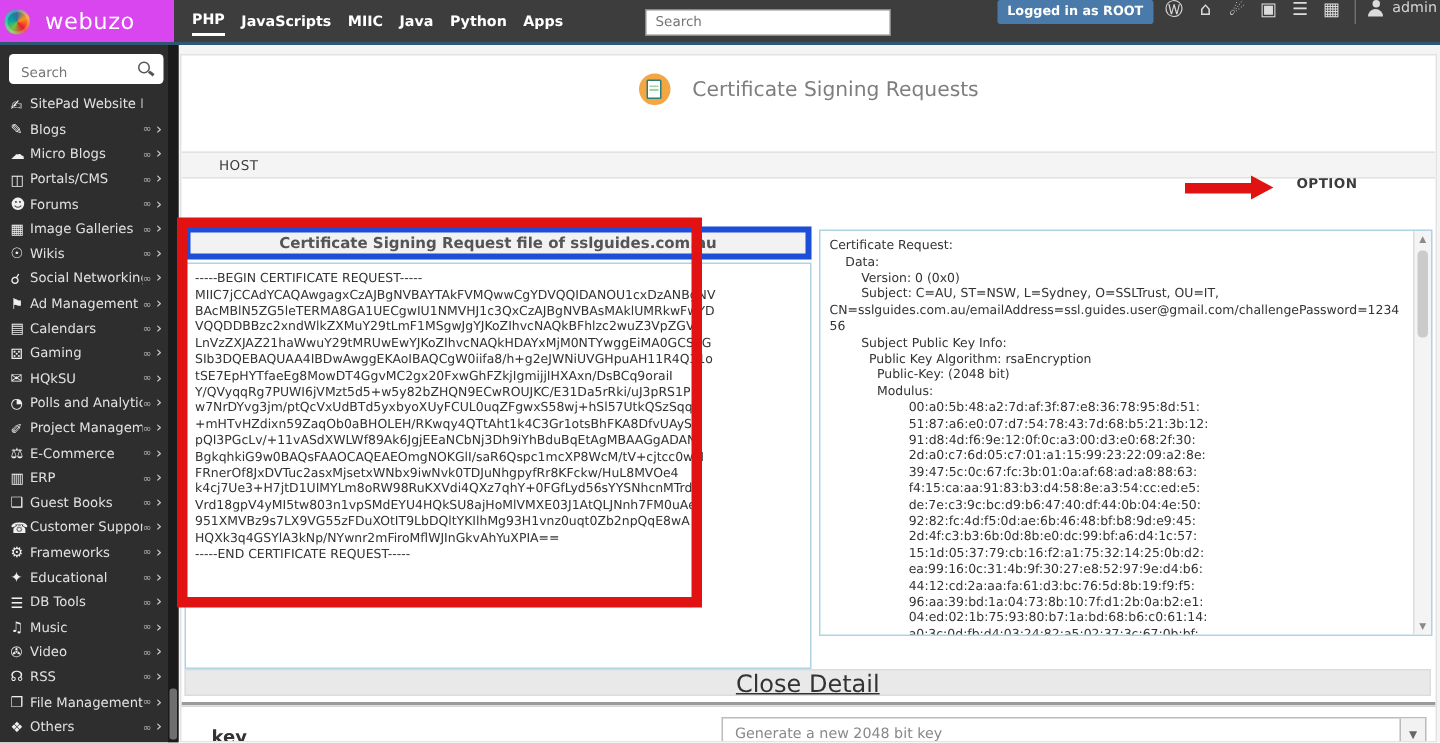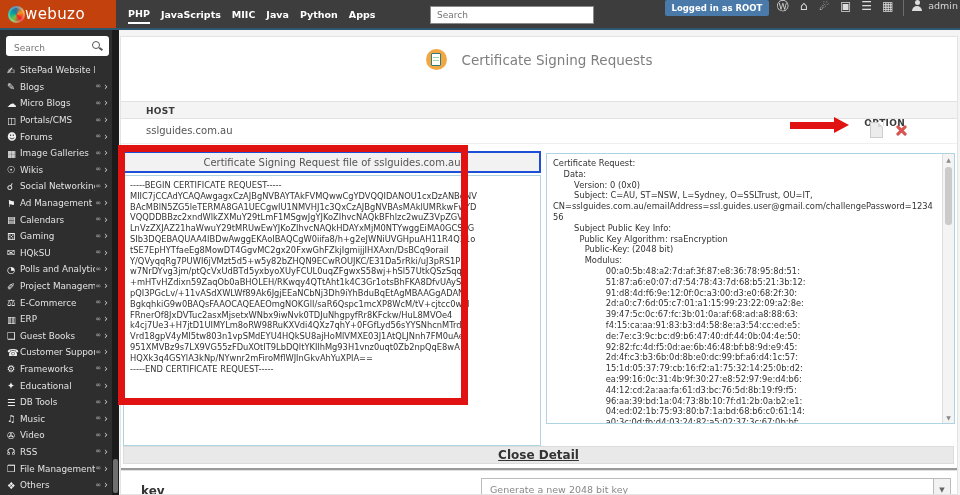--- a/index.html
+++ b/index.html
@@ -4,21 +4,21 @@
 <style>
   html,body{margin:0;padding:0}
   body{
     width:960px;height:495px;overflow:hidden;position:relative;
     font-family:"DejaVu Sans","Liberation Sans",sans-serif;
     background:#ffffff;
   }
   
   #topbar{position:absolute;left:0;top:0;width:960px;height:30px;background:#3d3d3d;
     border-bottom:2px solid #2e5871;box-sizing:border-box;display:flex;align-items:center;z-index:10}
-  #logo{width:116px;height:100%;background:#c2410c;display:flex;align-items:center;gap:0;padding-left:8px;box-sizing:border-box;flex:0 0 auto}
+  #logo{width:116px;height:100%;background:#d946ef;display:flex;align-items:center;gap:10px;padding-left:3px;box-sizing:border-box;flex:0 0 auto}
   .logo-swirl{width:17px;height:17px;border-radius:50%;
     background:conic-gradient(from 210deg,#7ac143,#00a99d,#2e6da4,#f7941d,#ed1c24,#7ac143);
     box-shadow:inset 0 0 0 2px rgba(255,255,255,.25)}
   .logo-text{color:#fff;font-size:15px;letter-spacing:.4px}
   #topnav{display:flex;gap:11px;margin-left:12px;align-items:center}
   #topnav .nav-item{color:#fff;font-size:9.5px;font-weight:bold;cursor:pointer;padding:3px 0}
   #topnav .nav-item.active{border-bottom:2px solid #fff}
   #top-search{position:absolute;left:430px;top:6px;width:150px;height:16px;background:#fff;
     border:1px solid #8a8a8a;font-size:9px;color:#777;padding:0 6px;box-sizing:content-box;font-family:inherit}
   #top-right{position:absolute;right:2px;top:0;height:30px;display:flex;align-items:flex-start;gap:6px}
@@ -50,50 +50,50 @@
     box-sizing:border-box;overflow:hidden}
   #page-title-row{position:absolute;left:0;top:12px;width:100%;display:flex;justify-content:center;align-items:center;gap:15px}
   .title-ico{width:21px;height:21px;border-radius:50%;background:#f2a744;position:relative;flex:0 0 auto}
   .title-ico::before{content:"";position:absolute;left:5px;top:4px;width:10px;height:13px;background:#fff;border:1px solid #2e7d74;border-radius:1px;box-sizing:border-box}
   .title-ico::after{content:"";position:absolute;left:7px;top:8px;width:6px;height:5px;
     background:repeating-linear-gradient(#9fd6a5 0 1px,transparent 1px 2.5px)}
   #page-title{font-size:13.5px;color:#7e7e7e}
   
   #tbl-head{position:absolute;left:0;top:64px;width:100%;height:18px;background:#f4f4f4;
     border-top:1px solid #e2e2e2;border-bottom:1px solid #e2e2e2;box-sizing:border-box}
-  .th-host{position:absolute;left:25px;top:4px;font-size:9px;font-weight:bold;color:#3c3c3c;letter-spacing:.3px}
+  .th-host{position:absolute;left:25px;top:4px;font-size:9px;font-weight:normal;color:#3c3c3c;letter-spacing:.3px}
   .th-option{position:absolute;right:52px;top:16px;font-size:9px;font-weight:bold;color:#3c3c3c;letter-spacing:.3px}
   #tbl-row{position:absolute;left:0;top:82px;width:100%;height:24px;border-bottom:1px solid #efefef}
   .td-host{position:absolute;left:25px;top:6px;font-size:10px;color:#555}
   .row-options{position:absolute;right:50px;top:3px;display:flex;align-items:center;gap:11px}
   .file-icon{width:11px;height:14px;background:#ececec;border:1px solid #cdcdcd;position:relative;cursor:pointer}
   .file-icon::before{content:"";position:absolute;right:-1px;top:-1px;border-style:solid;border-width:0 5px 5px 0;border-color:transparent #fff #d5d5d5 transparent}
   .x-icon{width:13px;height:13px;position:relative;cursor:pointer}
   .x-icon::before,.x-icon::after{content:"";position:absolute;left:5.5px;top:0;width:3px;height:13px;background:#d9534f;border-radius:1px}
   .x-icon::before{transform:rotate(45deg)}
   .x-icon::after{transform:rotate(-45deg)}
   
   .panel{position:absolute;top:114px}
   #panel-left{left:2px;width:418px}
   #panel-right{left:425px;width:409px}
-  .panel-head{height:22px;background:#f2f2f2;border:2px solid #1d4ed8;box-sizing:border-box;
-    display:flex;align-items:center;justify-content:center;font-size:10px;font-weight:normal;color:#555}
+  .panel-head{height:22px;background:#f2f2f2;border:4px solid #1d4ed8;box-sizing:border-box;
+    display:flex;align-items:center;justify-content:center;font-size:10px;font-weight:bold;color:#555}
   .panel-body{margin-top:2px;height:271px;border:1px solid #aed3e2;box-sizing:border-box;background:#fff;
     overflow:hidden;position:relative}
   .panel-body pre{margin:0;padding:4px 6px;font-family:"DejaVu Sans","Liberation Sans",sans-serif;
     font-size:8.3px;line-height:10.8px;color:#333;white-space:pre-wrap;word-break:break-all}
   .vscroll{position:absolute;right:0;top:0;bottom:0;width:11px;background:#f4f4f4;border-left:1px solid #ddd}
   .vscroll .arr{position:absolute;left:0;width:11px;height:11px;font-size:6px;color:#8a8a8a;text-align:center;line-height:11px;cursor:pointer}
   .vscroll .arr.up{top:0}
   .vscroll .arr.down{bottom:0}
   .vscroll .thumb{position:absolute;left:1.5px;top:13px;width:7px;height:58px;background:#cbcbcb;border-radius:3px;cursor:pointer}
   
   #close-detail-bar{position:absolute;left:2px;right:3px;top:409px;height:18px;background:#e9e9e9;
     border:1px solid #dcdcdc;box-sizing:border-box;display:flex;align-items:center;justify-content:center}
-  #close-detail-link{font-size:12px;font-weight:bold;color:#333;text-decoration:underline;cursor:pointer}
+  #close-detail-link{font-size:16px;font-weight:normal;color:#333;text-decoration:underline;cursor:pointer}
   #section-divider{position:absolute;left:0;right:0;top:431px;height:2px;background:#9a9a9a;border-bottom:1px solid #e0e0e0}
   
   #key-label{position:absolute;left:20px;top:447px;font-size:12px;font-weight:bold;color:#333}
   #key-select{position:absolute;left:360px;top:441px;width:470px;height:24px;background:#fff;
     border:1px solid #bbb;box-sizing:border-box;cursor:pointer}
   #key-select .sel-text{position:absolute;left:8px;top:5px;font-size:9.5px;color:#888}
   #key-select .sel-btn{position:absolute;right:0;top:0;bottom:0;width:16px;background:#f2f2f2;border-left:1px solid #bbb;
     text-align:center;font-size:7px;color:#666;line-height:22px}
   
   #annot-box{position:absolute;left:118px;top:145px;width:350px;height:260px;
@@ -392,27 +392,20 @@
     <div id="page-title-row">
       <span class="title-ico"></span>
       <span id="page-title">Certificate Signing Requests</span>
     </div>
 
     <div id="tbl-head">
       <span class="th-host">HOST</span>
       <span class="th-option">OPTION</span>
     </div>
 
-    <div id="tbl-row">
-      <span class="td-host">sslguides.com.au</span>
-      <span class="row-options">
-        <span class="file-icon"></span>
-        <span class="x-icon"></span>
-      </span>
-    </div>
 
     <div class="panel" id="panel-left">
       <div class="panel-head">Certificate Signing Request file of sslguides.com.au</div>
       <div class="panel-body">
         <pre>-----BEGIN CERTIFICATE REQUEST-----
 MIIC7jCCAdYCAQAwgagxCzAJBgNVBAYTAkFVMQwwCgYDVQQIDANOU1cxDzANBgNV
 BAcMBlN5ZG5leTERMA8GA1UECgwIU1NMVHJ1c3QxCzAJBgNVBAsMAklUMRkwFwYD
 VQQDDBBzc2xndWlkZXMuY29tLmF1MSgwJgYJKoZIhvcNAQkBFhlzc2wuZ3VpZGVz
 LnVzZXJAZ21haWwuY29tMRUwEwYJKoZIhvcNAQkHDAYxMjM0NTYwggEiMA0GCSqG
 SIb3DQEBAQUAA4IBDwAwggEKAoIBAQCgW0iifa8/h+g2eJWNiUVGHpuAH11R4Q31o

